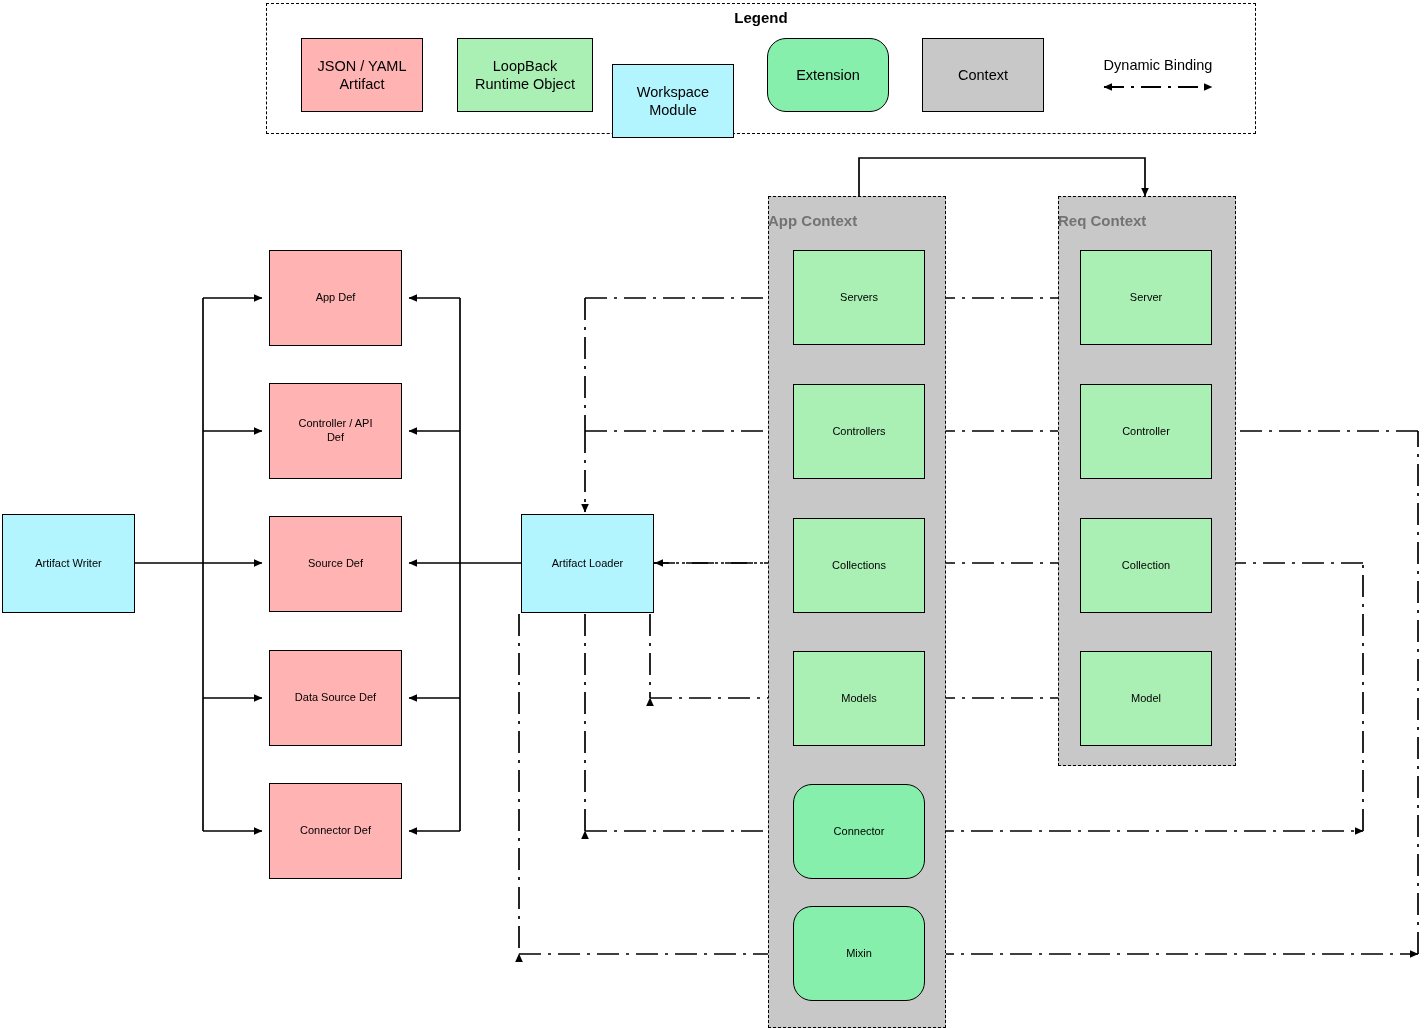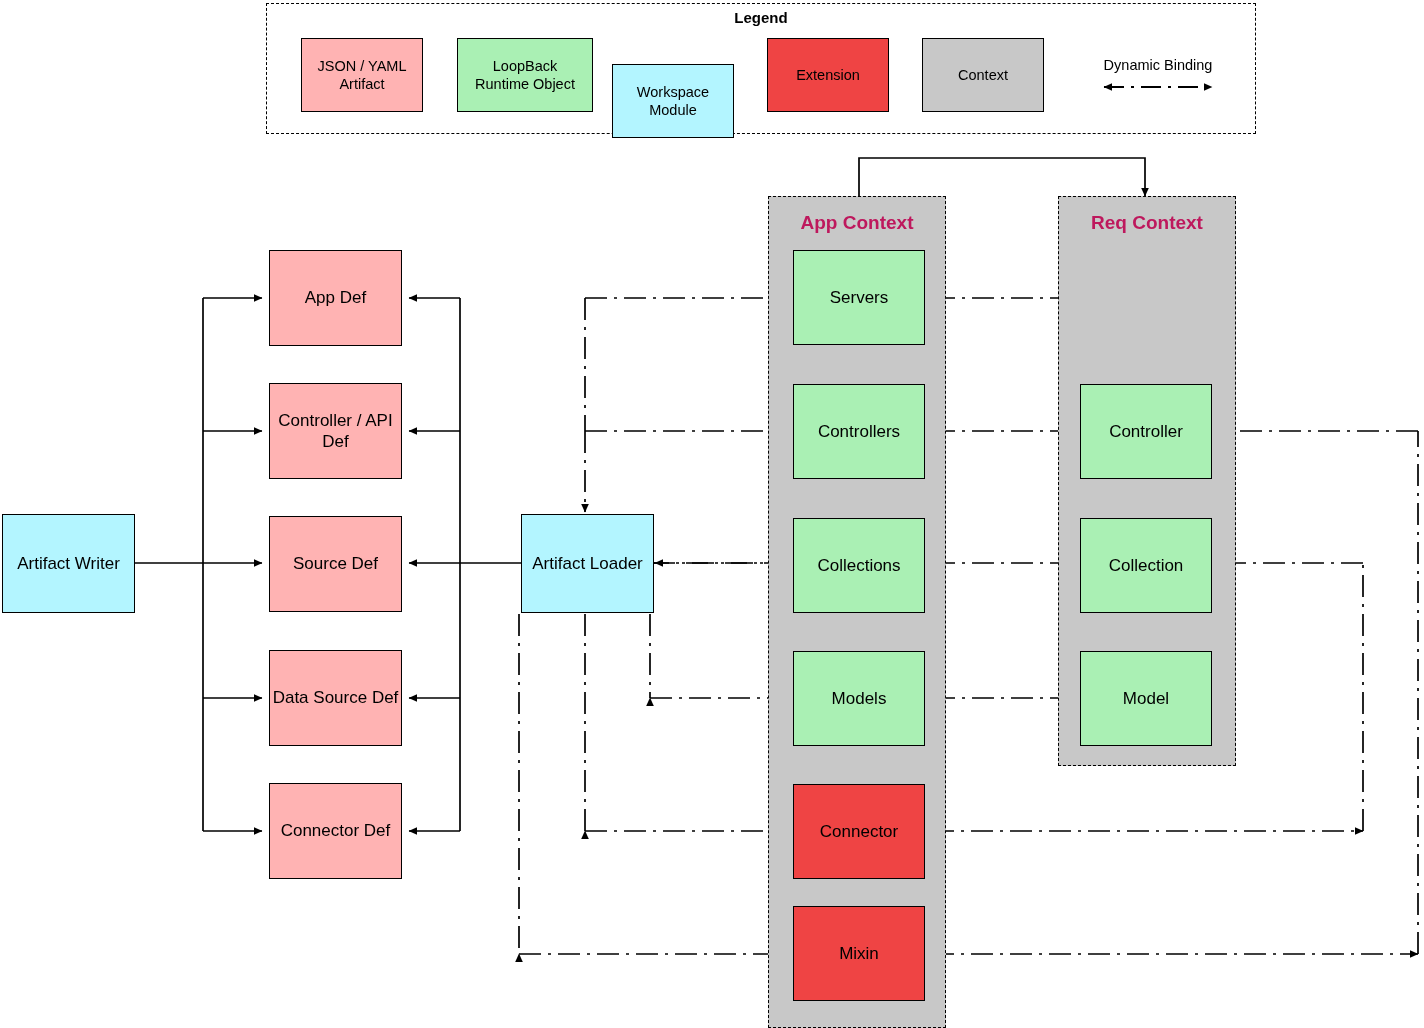--- a/index.html
+++ b/index.html
@@ -27,43 +27,43 @@
     pointer-events: none;
   }
   .node {
     position: absolute;
     box-sizing: border-box;
     border: 1.6px solid #000000;
     display: flex;
     align-items: center;
     justify-content: center;
     text-align: center;
-    font-size: 17px;
+    font-size: 11px;
     line-height: 1.25;
     color: #000000;
     font-family: "Liberation Sans", sans-serif;
     z-index: 3;
   }
   .artifact  { background: #ffb3b3; }
   .runtime   { background: #aaf0b4; }
   .module    { background: #b3f5ff; }
-  .extension { background: #ef4444; }
+  .extension { background: #86efac; border-radius: 19px; }
   .ctxbox {
     position: absolute;
     box-sizing: border-box;
     background: #c8c8c8;
     border: 1.8px dashed #000000;
     z-index: 1;
   }
   .ctxtitle {
     position: absolute;
-    font-size: 19px;
+    font-size: 15px;
     font-weight: bold;
-    color: #be185d;
-    text-align: center;
+    color: #737373;
+    text-align: left;
     z-index: 2;
   }
   .legend-frame {
     position: absolute;
     box-sizing: border-box;
     border: 1.8px dashed #000000;
     background: transparent;
     z-index: 1;
   }
   .legend-title {
@@ -215,20 +215,21 @@
   <div class="node runtime" style="left:793px; top:384px; width:132px; height:95px;">Controllers</div>
 
   <div class="node runtime" style="left:793px; top:518px; width:132px; height:95px;">Collections</div>
 
   <div class="node runtime" style="left:793px; top:651px; width:132px; height:95px;">Models</div>
 
   <div class="node extension" style="left:793px; top:784px; width:132px; height:95px;">Connector</div>
 
   <div class="node extension" style="left:793px; top:906px; width:132px; height:95px;">Mixin</div>
 
+  <div class="node runtime" style="left:1080px; top:250px; width:132px; height:95px;">Server</div>
 
   <div class="node runtime" style="left:1080px; top:384px; width:132px; height:95px;">Controller</div>
 
   <div class="node runtime" style="left:1080px; top:518px; width:132px; height:95px;">Collection</div>
 
   <div class="node runtime" style="left:1080px; top:651px; width:132px; height:95px;">Model</div>
 
 </div>
 
 </body></html>

